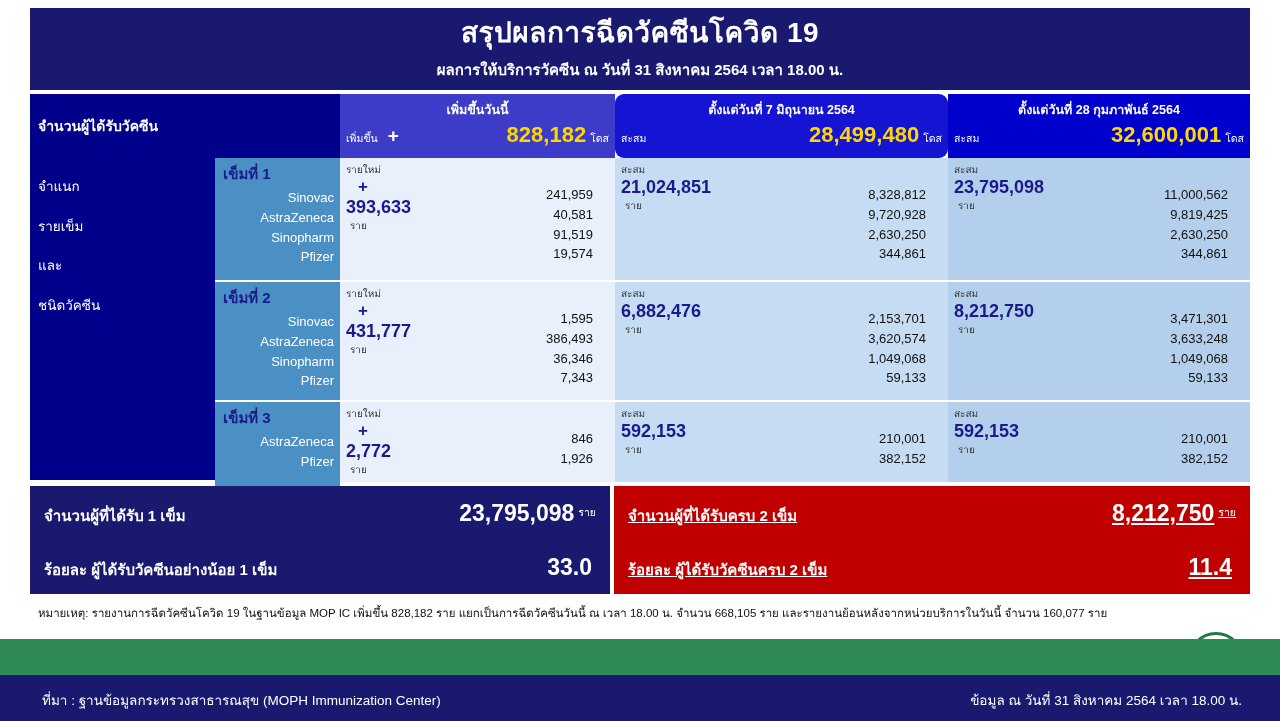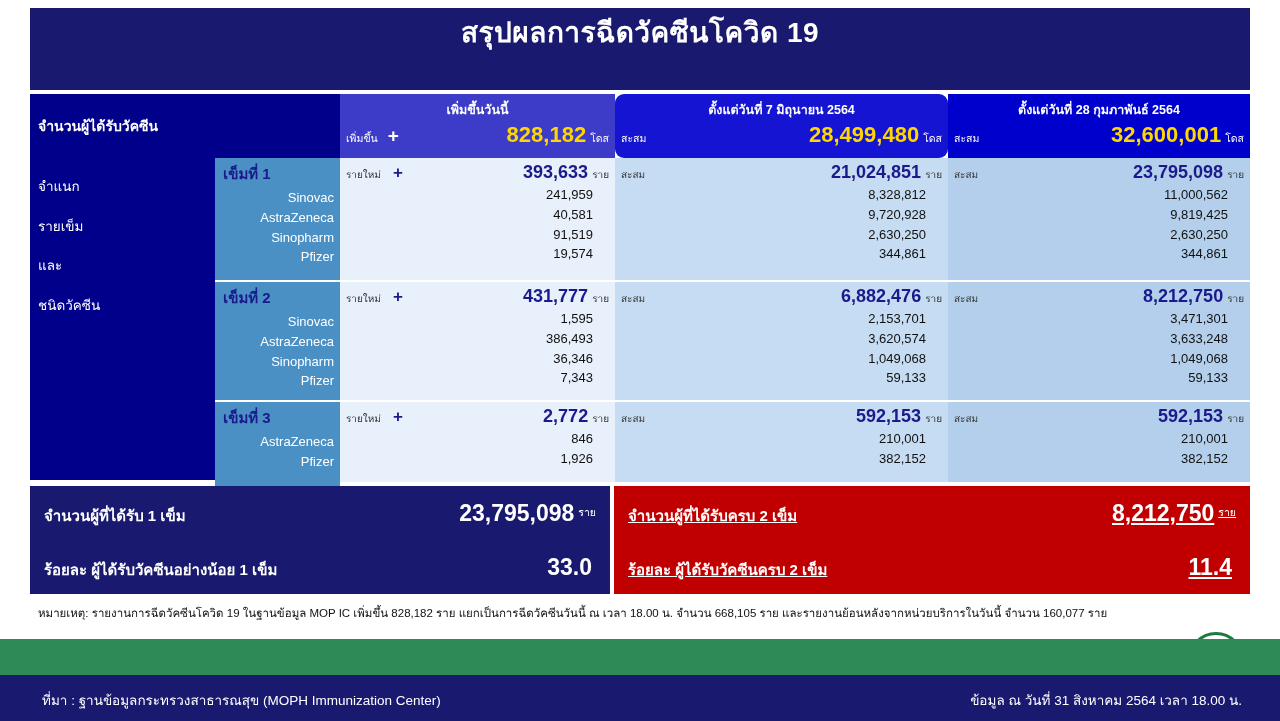--- a/index.html
+++ b/index.html
@@ -92,21 +92,21 @@
 
   .grp-cols { margin-left: 125px; position: relative; }
   .cell {
     position: absolute; top: 0; height: 100%;
   }
   .cell.a { left: 0; width: 275px; background: #e8f0fb; }
   .cell.b { left: 275px; width: 333px; background: #c6dcf2; }
   .cell.c { left: 608px; width: 302px; background: #b3cfeb; }
 
   .topline {
-    display: flex; align-items: baseline; padding: 4px 6px 0 6px; height: 27px;
+    display: flex; align-items: baseline; padding: 4px 6px 0 6px; height: 27px; flex-direction: column;
   }
   .tl-small { font-size: 10px; color: #333; white-space: nowrap; }
   .tl-plus { font-size: 17px; font-weight: bold; color: #1a1a8c; padding-left: 12px; }
   .tl-num {
     flex: 1; text-align: right; font-size: 18px; font-weight: bold; color: #1a1a8c;
   }
   .tl-unit { font-size: 10px; color: #333; padding-left: 4px; }
 
   .vals { padding-right: 22px; text-align: right; font-size: 13px; color: #111; line-height: 1.52; }
 
@@ -166,20 +166,21 @@
     position: absolute; right: 38px; top: 14px; font-size: 13.5px;
   }
 </style>
 </head>
 <body>
 
 <div id="page">
 
   <div class="header">
     <div class="header-title">สรุปผลการฉีดวัคซีนโควิด 19</div>
+    <div class="header-sub">ผลการให้บริการวัคซีน ณ  วันที่ 31  สิงหาคม 2564  เวลา 18.00 น.</div>
   </div>
 
   <div class="band">
     <div class="band-left">จำนวนผู้ได้รับวัคซีน</div>
 
     <div class="band-col c1">
       <div class="band-col-title">เพิ่มขึ้นวันนี้</div>
       <div class="band-row">
         <span class="band-small">เพิ่มขึ้น</span>
         <span class="band-plus">+</span>

